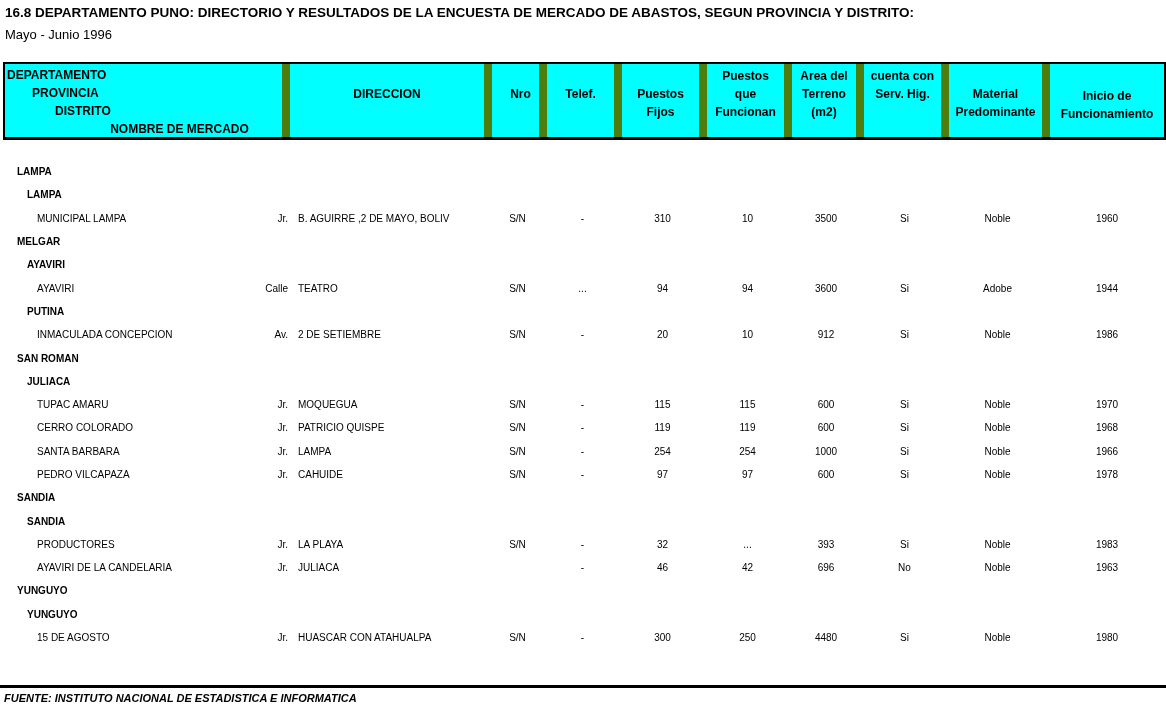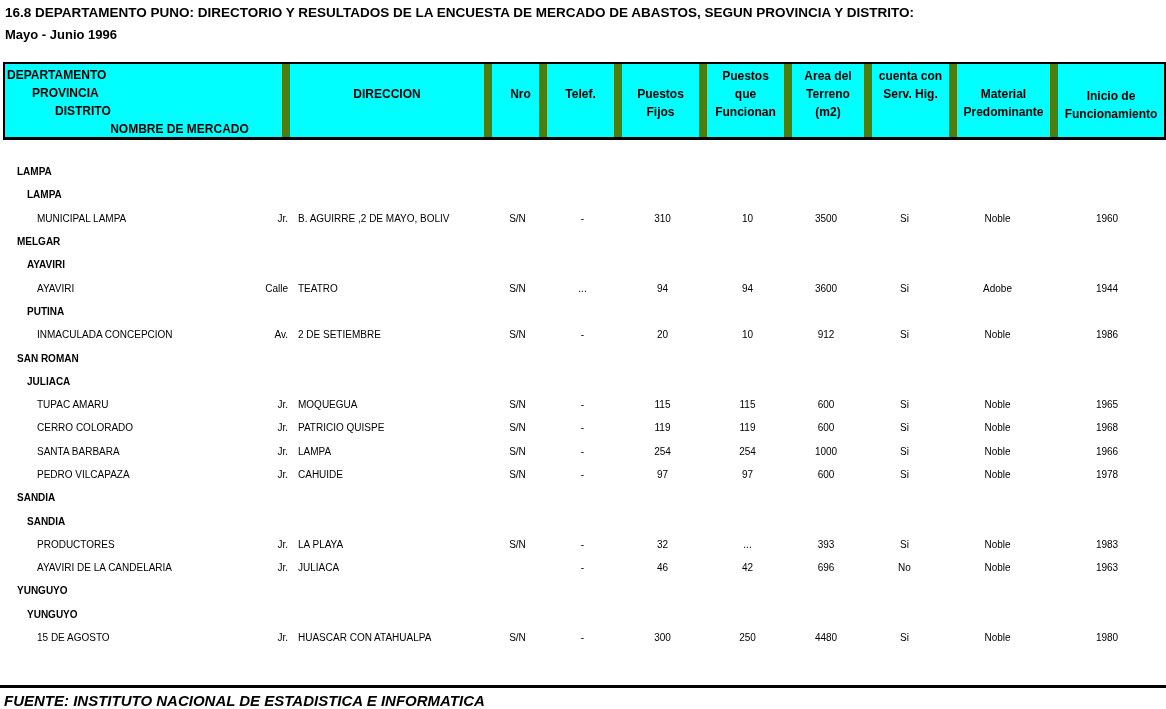--- a/index.html
+++ b/index.html
@@ -6,21 +6,21 @@
   html, body { background: #ffffff; }
   body {
     width: 1166px; height: 709px;
     position: relative;
     font-family: "Liberation Sans", sans-serif;
     color: #000;
     overflow: hidden;
   }
   .title-block { position: absolute; left: 5px; top: 5px; width: 1160px; }
   .title-line1 { font-size: 13.5px; font-weight: bold; white-space: nowrap; }
-  .title-line2 { font-size: 13px; font-weight: bold; margin-top: 7px; }
+  .title-line2 { font-size: 13px; font-weight: normal; margin-top: 7px; }
 
   
   .thead {
     position: absolute; left: 3px; top: 62px;
     width: 1163px; height: 78px;
     background: #00FFFF;
     border: 2px solid #000;
     border-bottom-width: 3px;
     display: flex;
   }
@@ -30,21 +30,21 @@
     line-height: 18px; text-align: center;
     overflow: hidden; flex-shrink: 0;
   }
   .th:last-child { border-right: none; flex-shrink: 1; margin-top: 20px; }
   .vt { padding-top: 3px; }   
   .vm { padding-top: 21px; }  
   .th-hier { text-align: left; padding-top: 2px; }
   .th-hier div { white-space: nowrap; }
   .w-name { width: 285px; } .w-dir { width: 202px; } .w-nro { width: 55px; padding-left: 10px; }
   .w-tel { width: 75px; } .w-pf { width: 85px; } .w-pq { width: 85px; }
-  .w-ar { width: 80px; } .w-sh { width: 85px; } .w-mat { width: 101px; }
+  .w-ar { width: 72px; } .w-sh { width: 85px; } .w-mat { width: 101px; }
   .w-ini { width: 114px; }
   .ind-0 { padding-left: 2px; } .ind-1 { padding-left: 27px; }
   .ind-2 { padding-left: 50px; } .ind-3 { padding-left: 72px; text-align: center; }
 
   
   .tbody { position: absolute; left: 0; top: 160px; width: 1166px; }
   .row { display: flex; height: 23.3px; align-items: center; font-size: 10px; white-space: nowrap; }
   .c { overflow: hidden; flex-shrink: 0; }
   .c-name { width: 233px; }
   .c-pref { width: 55px; text-align: right; }
@@ -56,21 +56,21 @@
   .c-ar { width: 72px; text-align: center; }
   .c-sh { width: 85px; text-align: center; }
   .c-mat { width: 101px; text-align: center; }
   .c-ini { width: 118px; text-align: center; }
   .level-province .c-name { font-weight: bold; padding-left: 17px; }
   .level-district .c-name { font-weight: bold; padding-left: 27px; }
   .level-market .c-name { padding-left: 37px; }
 
   
   .bottom-rule { position: absolute; left: 0; top: 685px; width: 1166px; height: 3px; background: #000; }
-  .source-note { position: absolute; left: 4px; top: 692px; font-size: 15px; font-weight: bold; font-style: italic; white-space: nowrap; }
+  .source-note { position: absolute; left: 4px; top: 692px; font-size: 11px; font-weight: bold; font-style: italic; white-space: nowrap; }
 </style>
 </head>
 <body>
 
 <div class="title-block">
   <div class="title-line1">16.8 DEPARTAMENTO PUNO: DIRECTORIO Y RESULTADOS DE LA ENCUESTA  DE MERCADO DE ABASTOS, SEGUN PROVINCIA Y DISTRITO:</div>
   <div class="title-line2">Mayo - Junio 1996</div>
 </div>
 
 <div class="thead">
@@ -246,21 +246,21 @@
     <div class="c c-name">TUPAC AMARU</div>
     <div class="c c-pref">Jr.</div>
     <div class="c c-street">MOQUEGUA</div>
     <div class="c c-nro">S/N</div>
     <div class="c c-tel">-</div>
     <div class="c c-pf">115</div>
     <div class="c c-pq">115</div>
     <div class="c c-ar">600</div>
     <div class="c c-sh">Si</div>
     <div class="c c-mat">Noble</div>
-    <div class="c c-ini">1965</div>
+    <div class="c c-ini">1970</div>
   </div>
     <div class="row level-market">
     <div class="c c-name">CERRO COLORADO</div>
     <div class="c c-pref">Jr.</div>
     <div class="c c-street">PATRICIO QUISPE</div>
     <div class="c c-nro">S/N</div>
     <div class="c c-tel">-</div>
     <div class="c c-pf">119</div>
     <div class="c c-pq">119</div>
     <div class="c c-ar">600</div>

